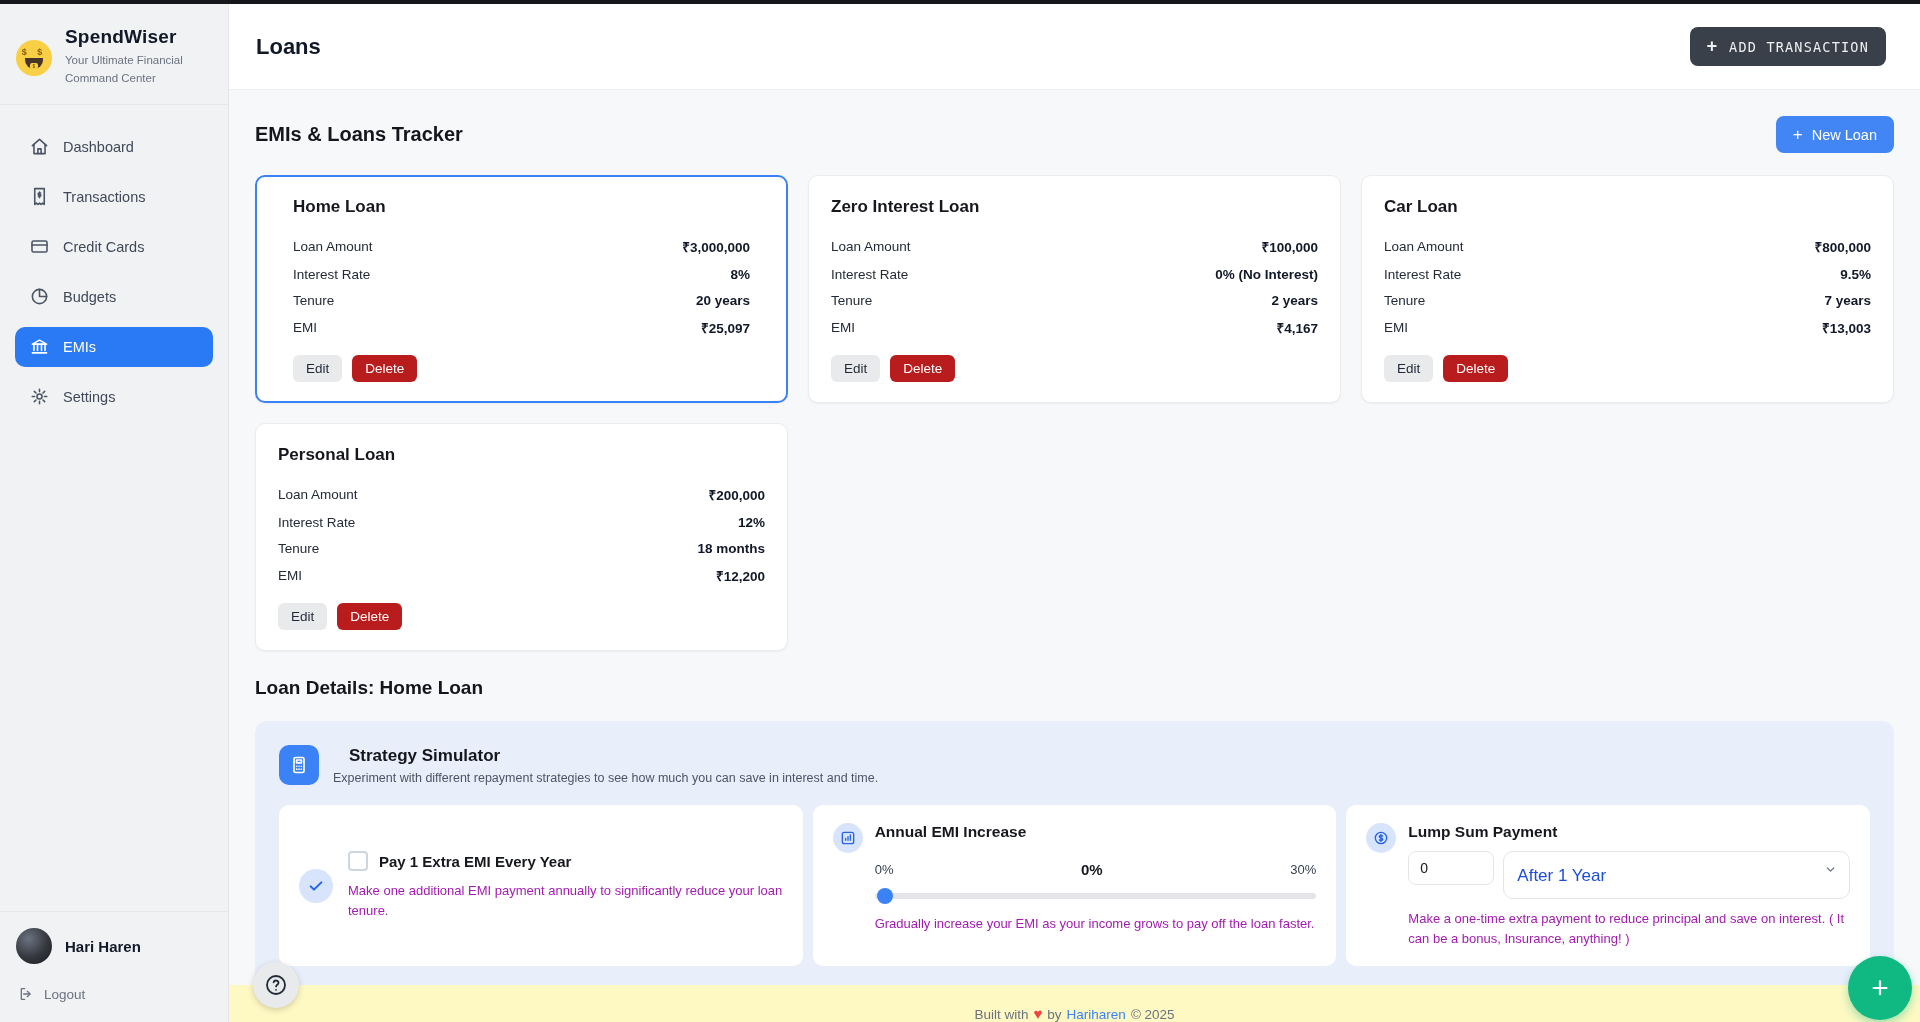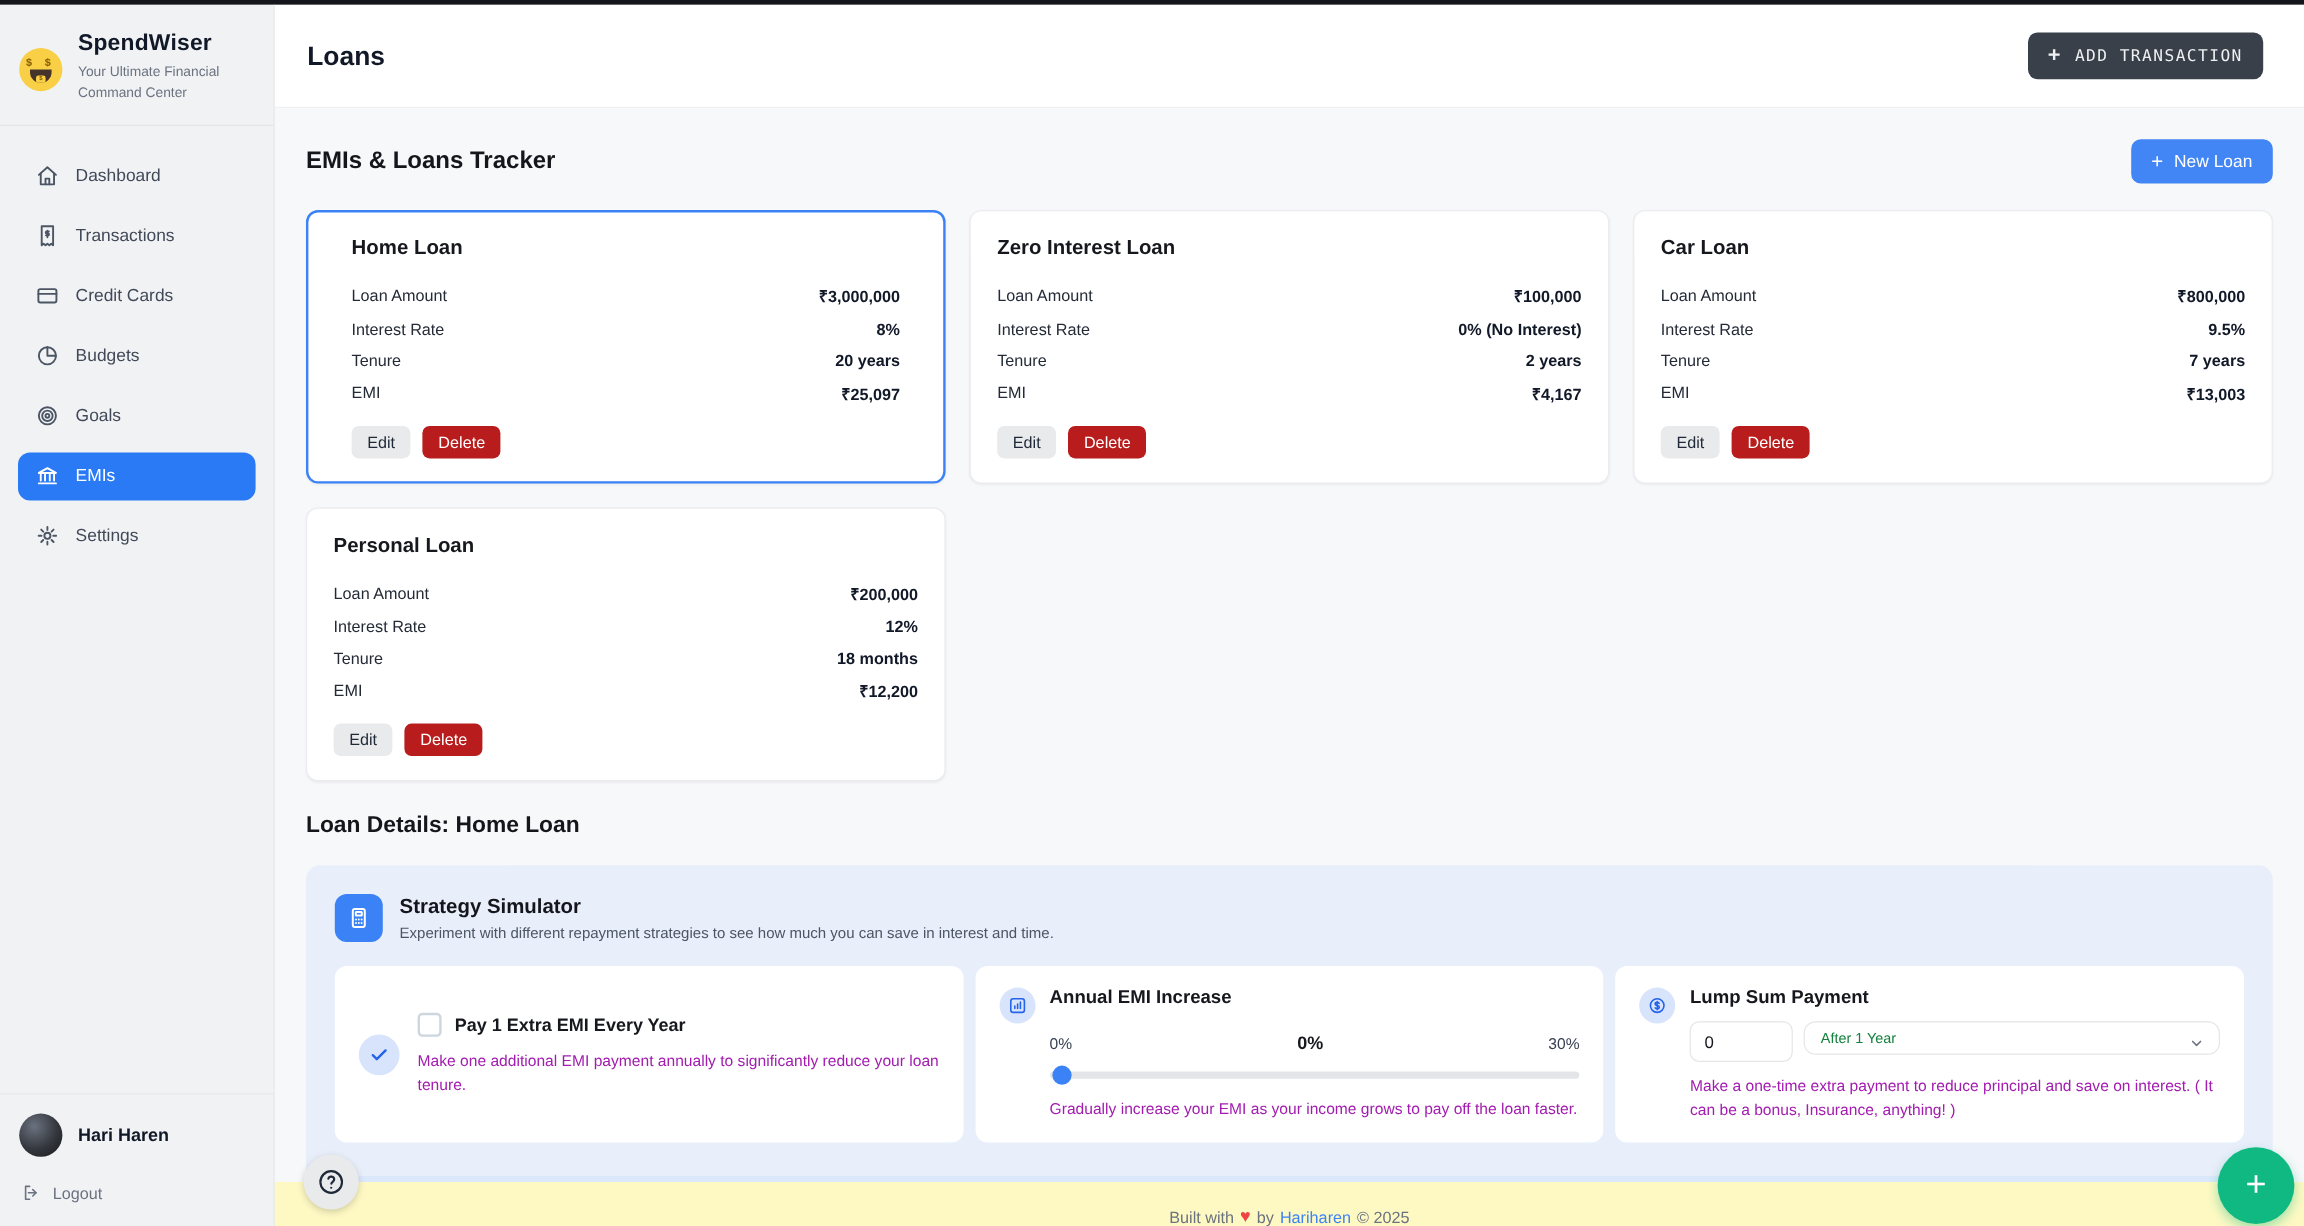--- a/index.html
+++ b/index.html
@@ -54,21 +54,21 @@
   .loan-row .val { color:#111827; font-weight:600; }
   .loan-actions { display:flex; gap:10px; margin-top:13px; }
   .btn-edit { background:#e9eaec; color:#1f2937; border:none; border-radius:6px; font-size:13.5px; padding:6px 13px; cursor:pointer; }
   .btn-delete { background:#b91c1c; color:#fff; border:none; border-radius:6px; font-size:13.5px; padding:6px 13px; cursor:pointer; }
 
   .details-heading { font-size:19px; font-weight:800; color:#14161b; margin:0 0 22px; }
 
   .sim-panel { background:#e9eefb; border-radius:12px; padding:24px 24px 16px; }
   .sim-header { display:flex; gap:14px; }
   .sim-icon-sq { width:40px; height:40px; background:#3b82f6; border-radius:10px; display:flex; align-items:center; justify-content:center; flex-shrink:0; }
-  .sim-header h3 { font-size:17px; font-weight:700; color:#14161b; margin-top:1px; }
+  .sim-header h3 { font-size:17px; font-weight:700; color:#14161b; margin-top:1px;margin-left:16px; }
   .sim-header p { font-size:12.5px; color:#4b5563; margin-top:5px; }
 
   .sim-grid { display:grid; grid-template-columns:repeat(3,1fr); gap:10px; margin-top:20px; }
   .sim-card { background:#fff; border-radius:10px; padding:18px 20px; min-height:130px; }
   .sim-card.extra-emi { display:flex; align-items:center; gap:15px; }
   .check-circle { width:34px; height:34px; border-radius:50%; background:#d7e4fb; display:flex; align-items:center; justify-content:center; flex-shrink:0; }
   .check-circle svg { width:16px; height:16px; stroke:#2563eb; }
   .emi-opt-row { display:flex; align-items:center; gap:11px; }
   .checkbox { width:20px; height:20px; border:2px solid #cdd5df; border-radius:4px; background:#fff; cursor:pointer; flex-shrink:0; }
   .emi-opt-label { font-size:15px; font-weight:700; color:#16181d; }
@@ -84,21 +84,21 @@
   .slider-wrap { margin:10px 0 0 42px; position:relative; height:16px; cursor:pointer; }
   .slider-track { position:absolute; top:5px; left:0; right:0; height:6px; border-radius:3px; background:#e3e5e8; }
   .slider-thumb { position:absolute; top:0; left:2px; width:16px; height:16px; border-radius:50%; background:#3b82f6; cursor:grab; }
   .card-increase .sim-desc { margin-left:42px; }
 
   .lump-body { display:flex; gap:12px; }
   .lump-content { flex:1; min-width:0; }
   .lump-controls { display:flex; gap:9px; margin-top:10px; }
   .lump-input { width:86px; height:34px; border:1px solid #e3e5e8; border-radius:8px; padding:0 11px; font-size:14px; color:#16181d; font-family:"Liberation Sans",sans-serif; background:#fff; }
   .lump-select-wrap { position:relative; flex:1; }
-  .lump-select { width:100%; height:28px; border:1px solid #e3e5e8; border-radius:10px; padding:0 36px 0 13px; font-size:12px; color:#15803d; background:#fff; appearance:none; -webkit-appearance:none; font-family:"Liberation Sans",sans-serif; cursor:pointer; }
+  .lump-select { width:100%; height:48px; border:1px solid #e3e5e8; border-radius:10px; padding:0 36px 0 13px; font-size:17px; color:#1d4ed8; background:#fff; appearance:none; -webkit-appearance:none; font-family:"Liberation Sans",sans-serif; cursor:pointer; }
   .select-chevron { position:absolute; right:13px; top:12px; pointer-events:none; }
 
   .tip-bar { margin-top:28px; background:#dbe8fc; border-radius:8px; height:38px; display:flex; align-items:center; gap:10px; padding:0 17px; }
 
   footer.page-footer { height:37px; background:#fef9c3; display:flex; align-items:flex-end; justify-content:center; gap:5px; font-size:13.5px; color:#6b7280; }
   .heart { color:#ef4444; font-size:15px; }
   .footer-link { color:#3b82f6; cursor:pointer; }
 
   .help-fab { position:absolute; left:253px; top:962px; width:46px; height:46px; border-radius:50%; background:#e9eaec; box-shadow:0 2px 6px rgba(0,0,0,.18); display:flex; align-items:center; justify-content:center; cursor:pointer; border:none; }
   .green-fab { position:absolute; right:8px; top:956px; width:64px; height:64px; border-radius:50%; background:#10b981; box-shadow:0 4px 10px rgba(16,185,129,.4); display:flex; align-items:center; justify-content:center; color:#fff; font-size:30px; font-weight:300; cursor:pointer; border:none; line-height:1; }
@@ -146,28 +146,20 @@
             <path d="M2.5 10h19"></path>
           </svg>
         <span>Credit Cards</span>
       </div>
       <div class="nav-item">
         <svg viewBox="0 0 24 24" fill="none" stroke-width="2" stroke-linecap="round" stroke-linejoin="round">
             <path d="M21 12a9 9 0 1 1-9-9"></path>
             <path d="M12 3a9 9 0 0 1 9 9h-9z"></path>
           </svg>
         <span>Budgets</span>
-      </div>
-      <div class="nav-item">
-        <svg viewBox="0 0 24 24" fill="none" stroke-width="2">
-            <circle cx="12" cy="12" r="9"></circle>
-            <circle cx="12" cy="12" r="5.5"></circle>
-            <circle cx="12" cy="12" r="2"></circle>
-          </svg>
-        <span>Goals</span>
       </div>
       <div class="nav-item active">
         <svg viewBox="0 0 24 24" fill="none" stroke-width="2" stroke-linecap="round" stroke-linejoin="round">
             <path d="M3 9l9-5 9 5H3z"></path>
             <path d="M5 9v8M9.5 9v8M14.5 9v8M19 9v8"></path>
             <path d="M3 20h18"></path>
           </svg>
         <span>EMIs</span>
       </div>
       <div class="nav-item">

